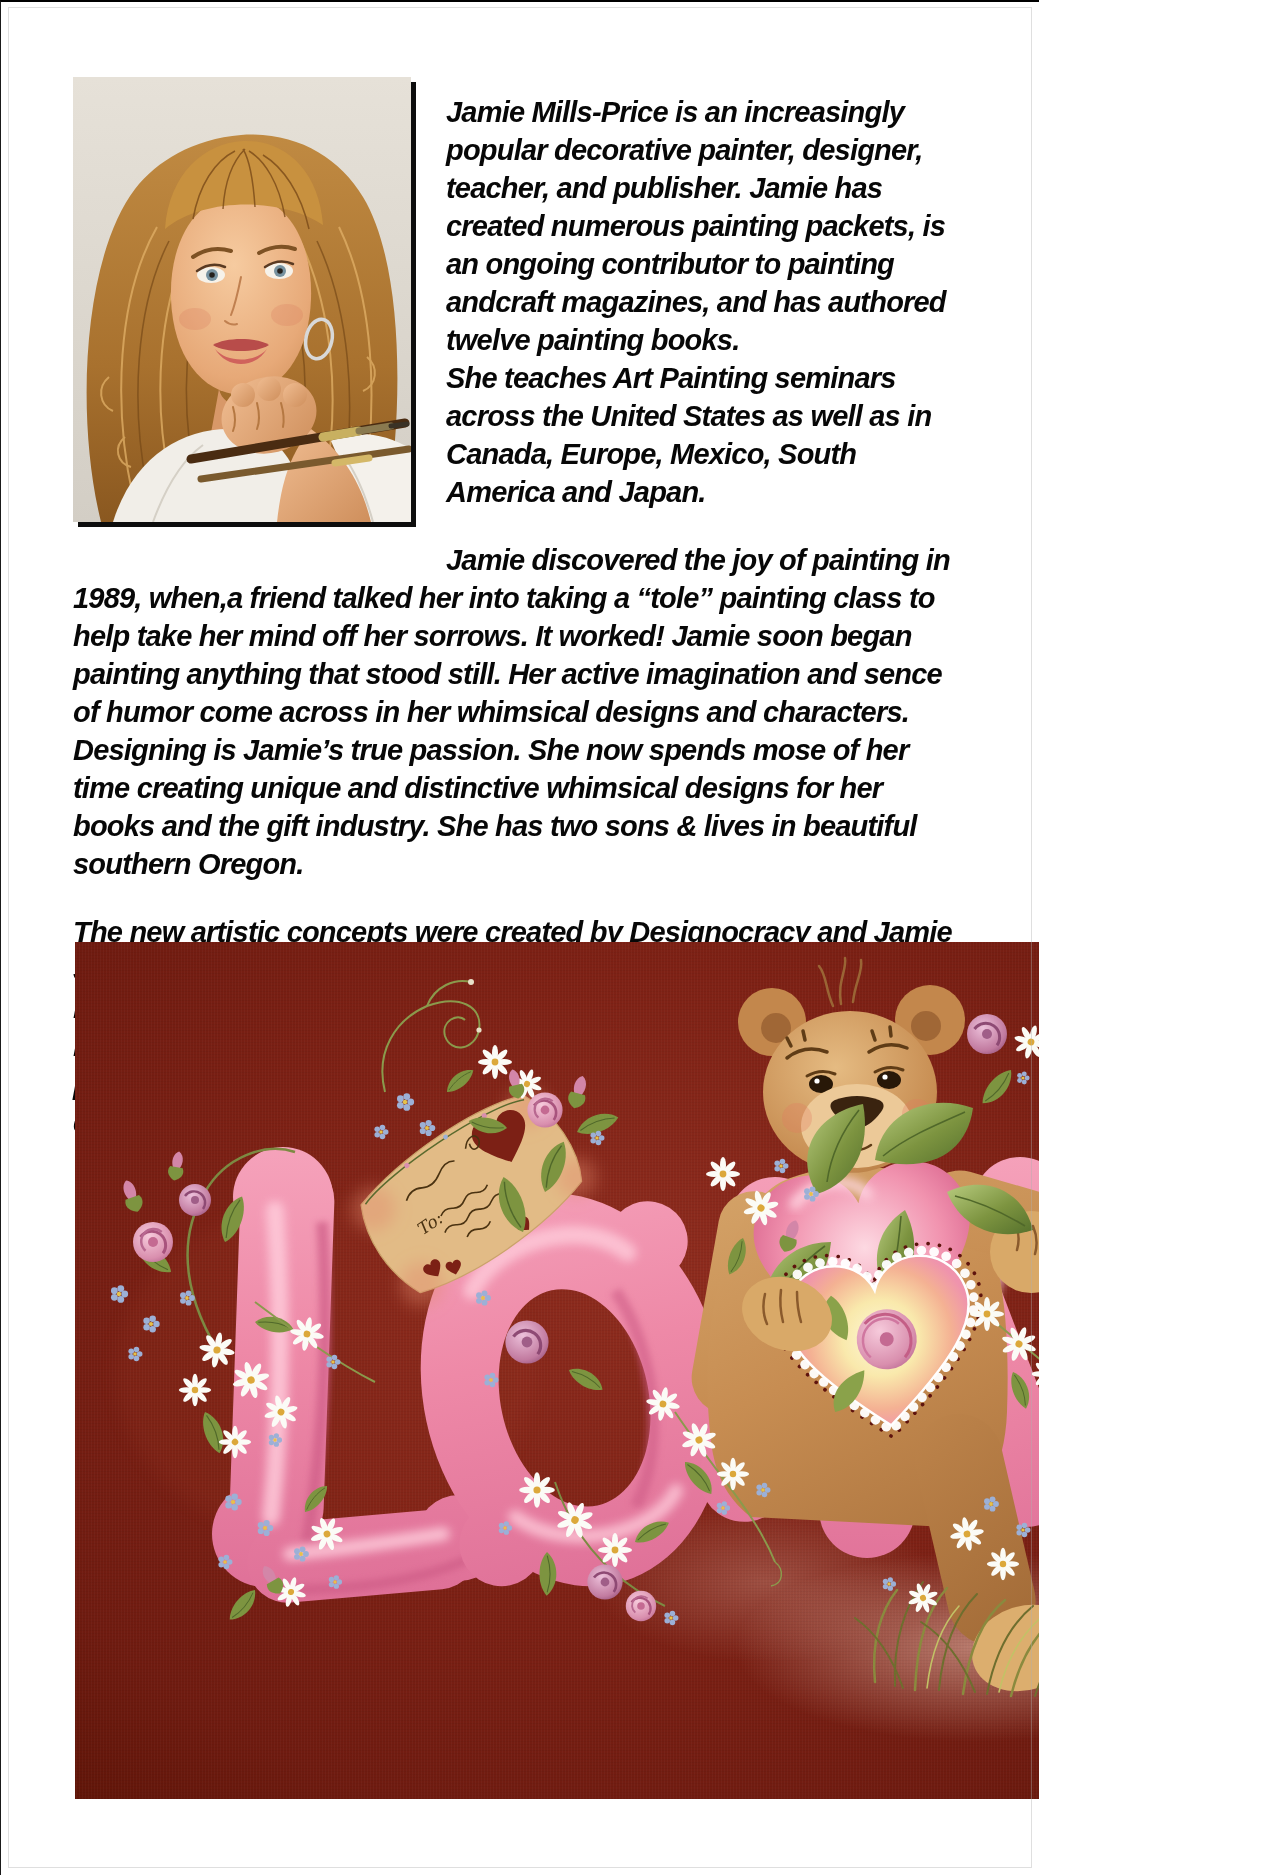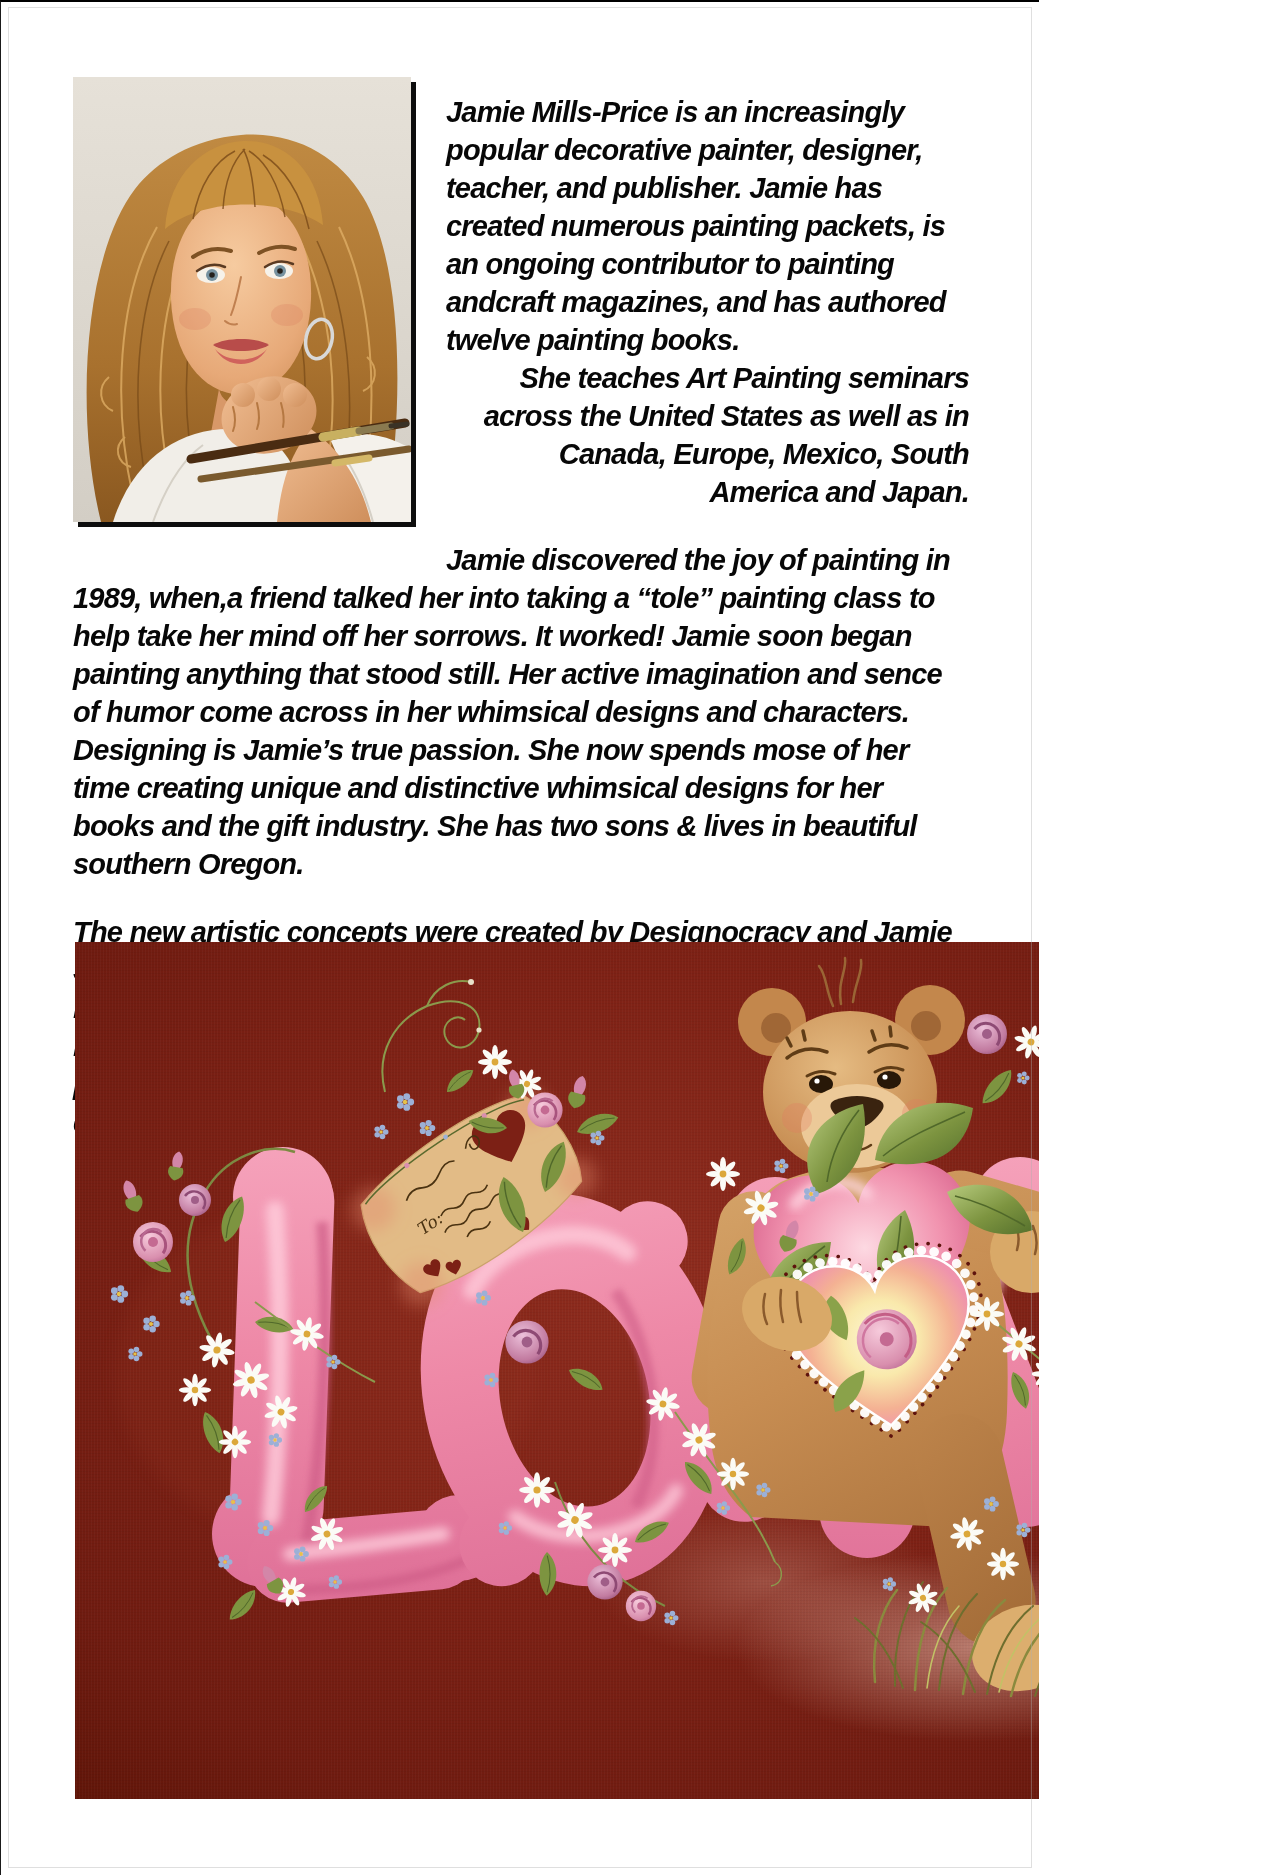--- a/index.html
+++ b/index.html
@@ -21,21 +21,21 @@
   .photo-wrap{
     float:left;width:343px;height:450px;margin:0 30px 20px 0;
   }
   .photo-wrap svg{display:block;}
   .para{
     font-style:italic;font-weight:bold;
     font-size:29px;line-height:38px;letter-spacing:-0.8px;
     color:#070707;margin:0 0 30px 0;
   }
   .para.first{margin-top:16px;margin-bottom:0;}
-  .para.joined{margin-top:0;text-align:right;}
+  .para.joined{margin-top:0;}
   .painting{
     position:absolute;left:74px;top:940px;width:1122px;height:857px;
   }
   .painting svg{display:block;}
 </style>
 </head>
 <body>
 
 <div class="page">
   <div class="content">

